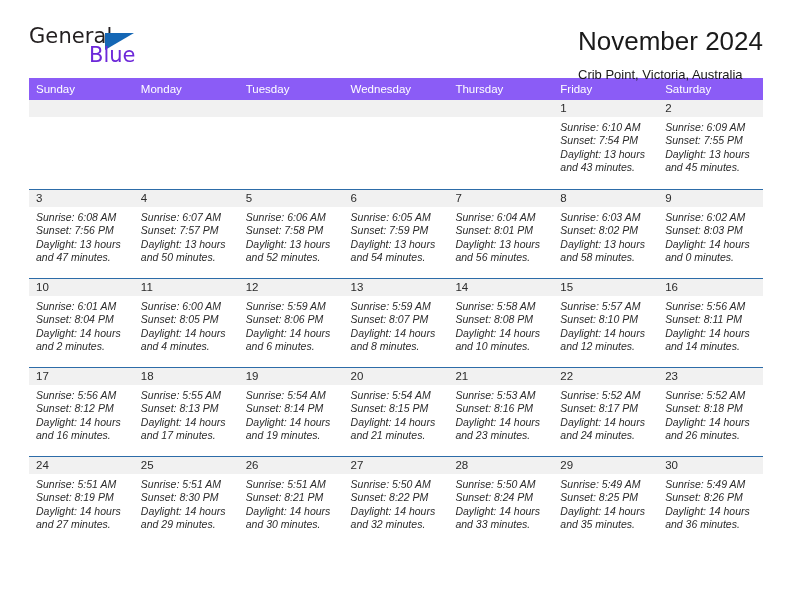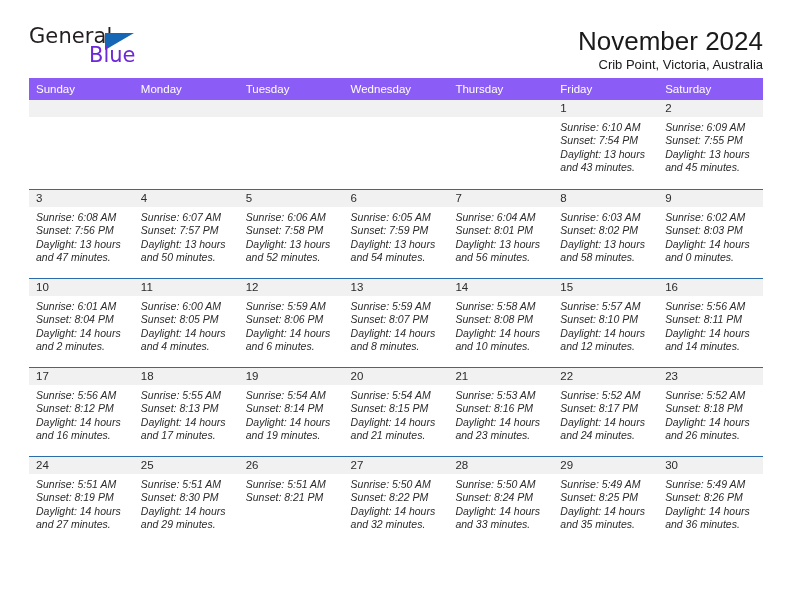--- a/index.html
+++ b/index.html
@@ -60,33 +60,33 @@
   .logo-blue {
     position: absolute;
     left: 60px;
     top: 19px;
     font-size: 21px;
     color: #6d28d9;
     font-family: "DejaVu Sans", sans-serif;
   }
 
   .title-block {
-    text-align: right;
     padding-top: 1px;
   }
   .cal-title {
     font-size: 26px;
     font-weight: normal;
     color: #1a1a1a;
     line-height: 1.15;
     white-space: nowrap;
   }
   .cal-subtitle {
     font-size: 13px;
     color: #1a1a1a;
+    margin-top: 10px;
     white-space: nowrap;
   }
 
   
   .calendar {
     margin: 0 29px;
     width: 734px;
     box-sizing: border-box;
   }
 
@@ -405,20 +405,21 @@
               <div class="sunrise">Sunrise: 5:51 AM</div>
               <div class="sunset">Sunset: 8:30 PM</div>
               <div class="daylight">Daylight: 14 hours and 29 minutes.</div>
             </div>
           </div>
           <div class="day-cell">
             <div class="daynum-band">26</div>
             <div class="day-info">
               <div class="sunrise">Sunrise: 5:51 AM</div>
               <div class="sunset">Sunset: 8:21 PM</div>
+              <div class="daylight">Daylight: 14 hours and 30 minutes.</div>
             </div>
           </div>
           <div class="day-cell">
             <div class="daynum-band">27</div>
             <div class="day-info">
               <div class="sunrise">Sunrise: 5:50 AM</div>
               <div class="sunset">Sunset: 8:22 PM</div>
               <div class="daylight">Daylight: 14 hours and 32 minutes.</div>
             </div>
           </div>

